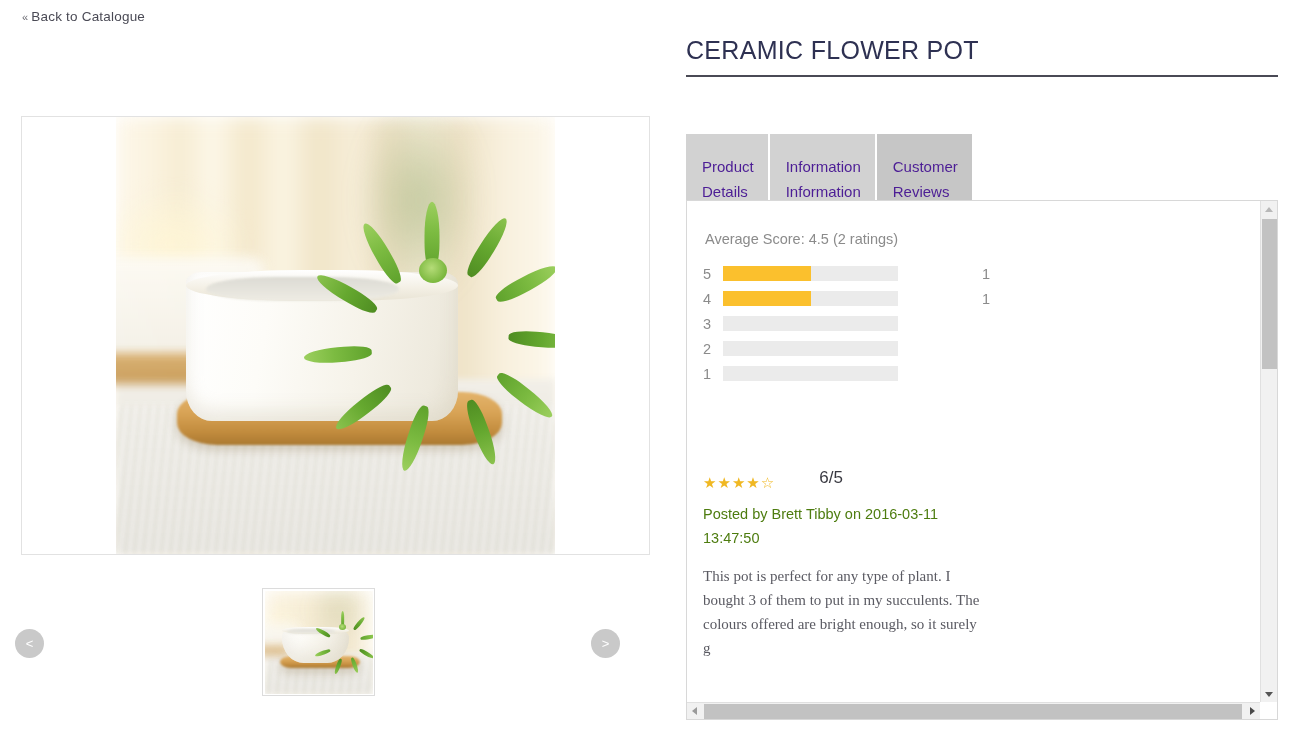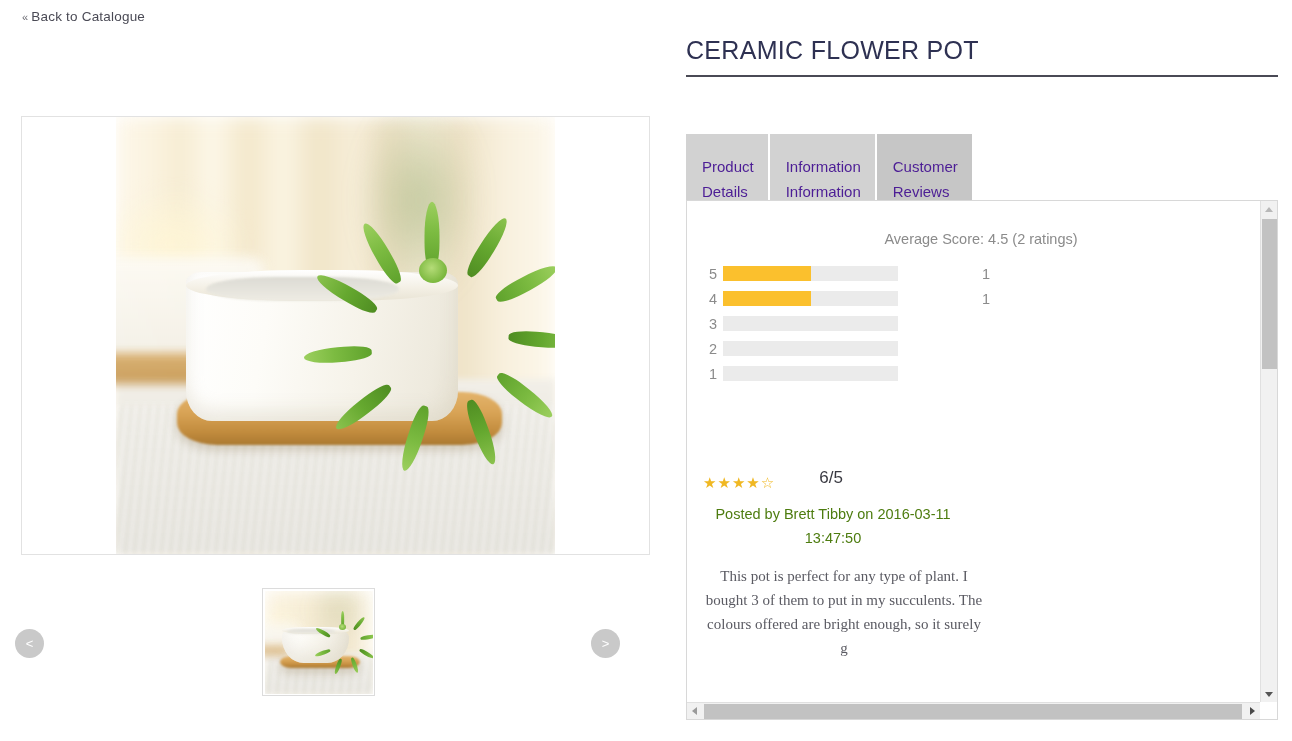--- a/index.html
+++ b/index.html
@@ -168,21 +168,20 @@
   .tab span { display: block; }
   .tab.active { background: #c6c6c6; margin-right: 0; }
 
   
   .tab-panel {
     position: absolute; left: 14px; top: 200px;
     width: 592px; height: 520px;
     border: 1px solid #d8d8d8;
     background: #ffffff;
     overflow: hidden;
-    text-align: center;
   }
   .panel-content {
     position: absolute; left: 0; top: 0;
     width: 570px; height: 500px;
     overflow: hidden;
     padding: 30px 0 0 16px;
   }
 
   .avg-score { font-size: 14.5px; color: #8b8b8b; margin: 0 0 14px 2px; }
 

